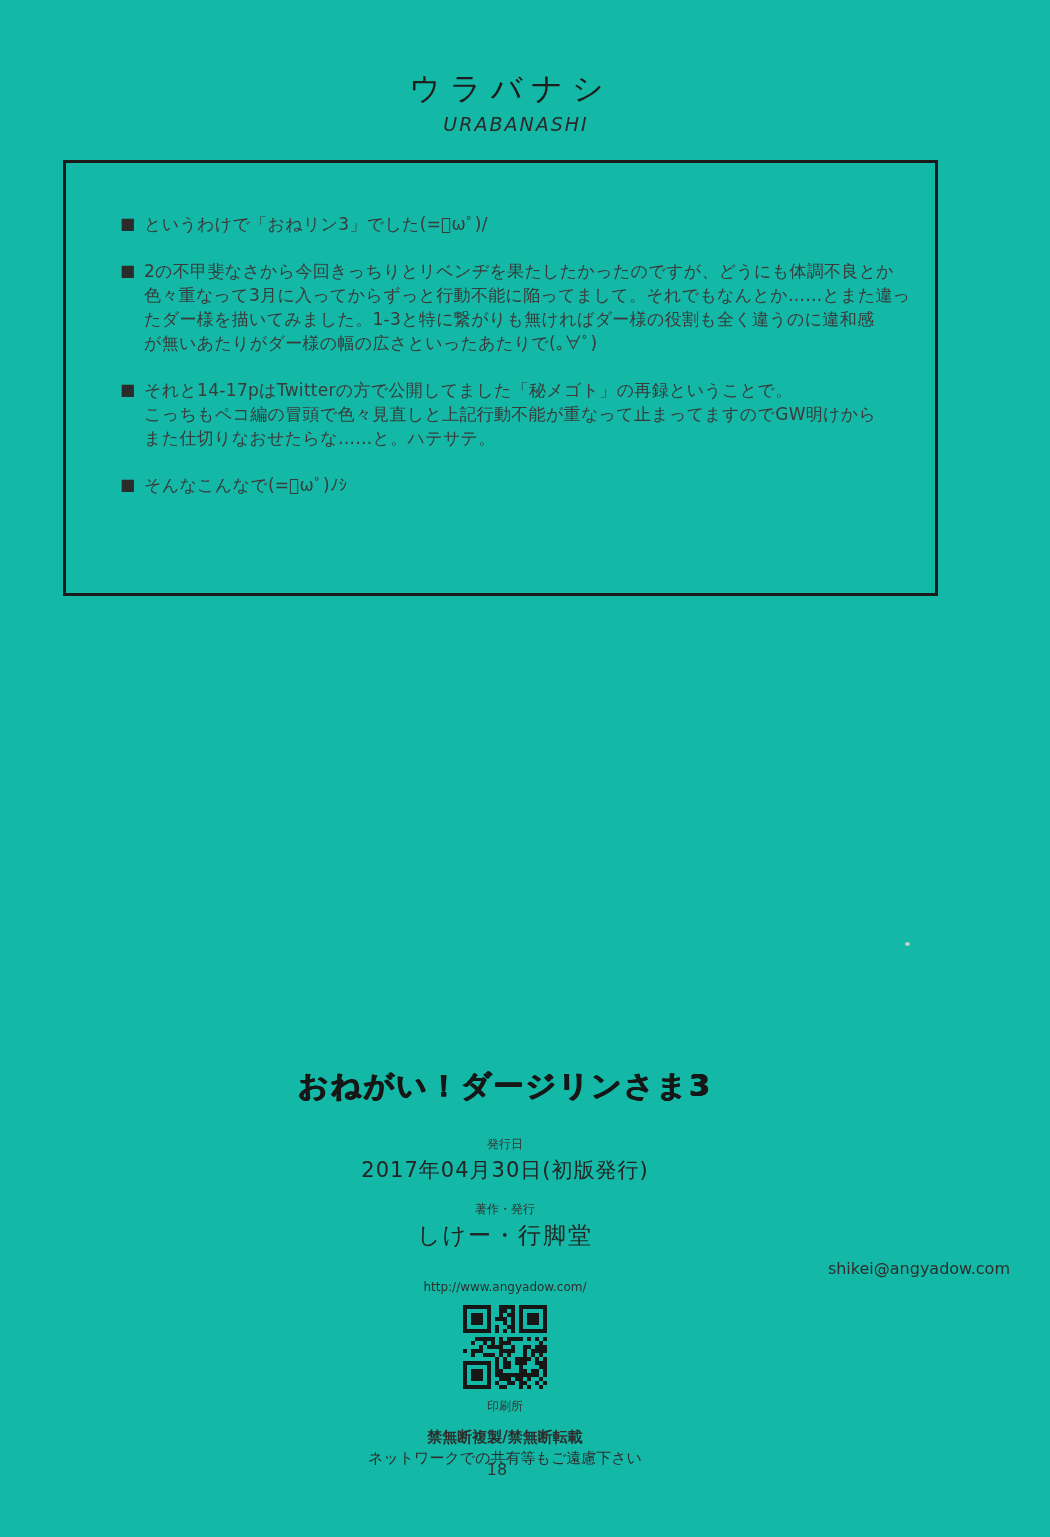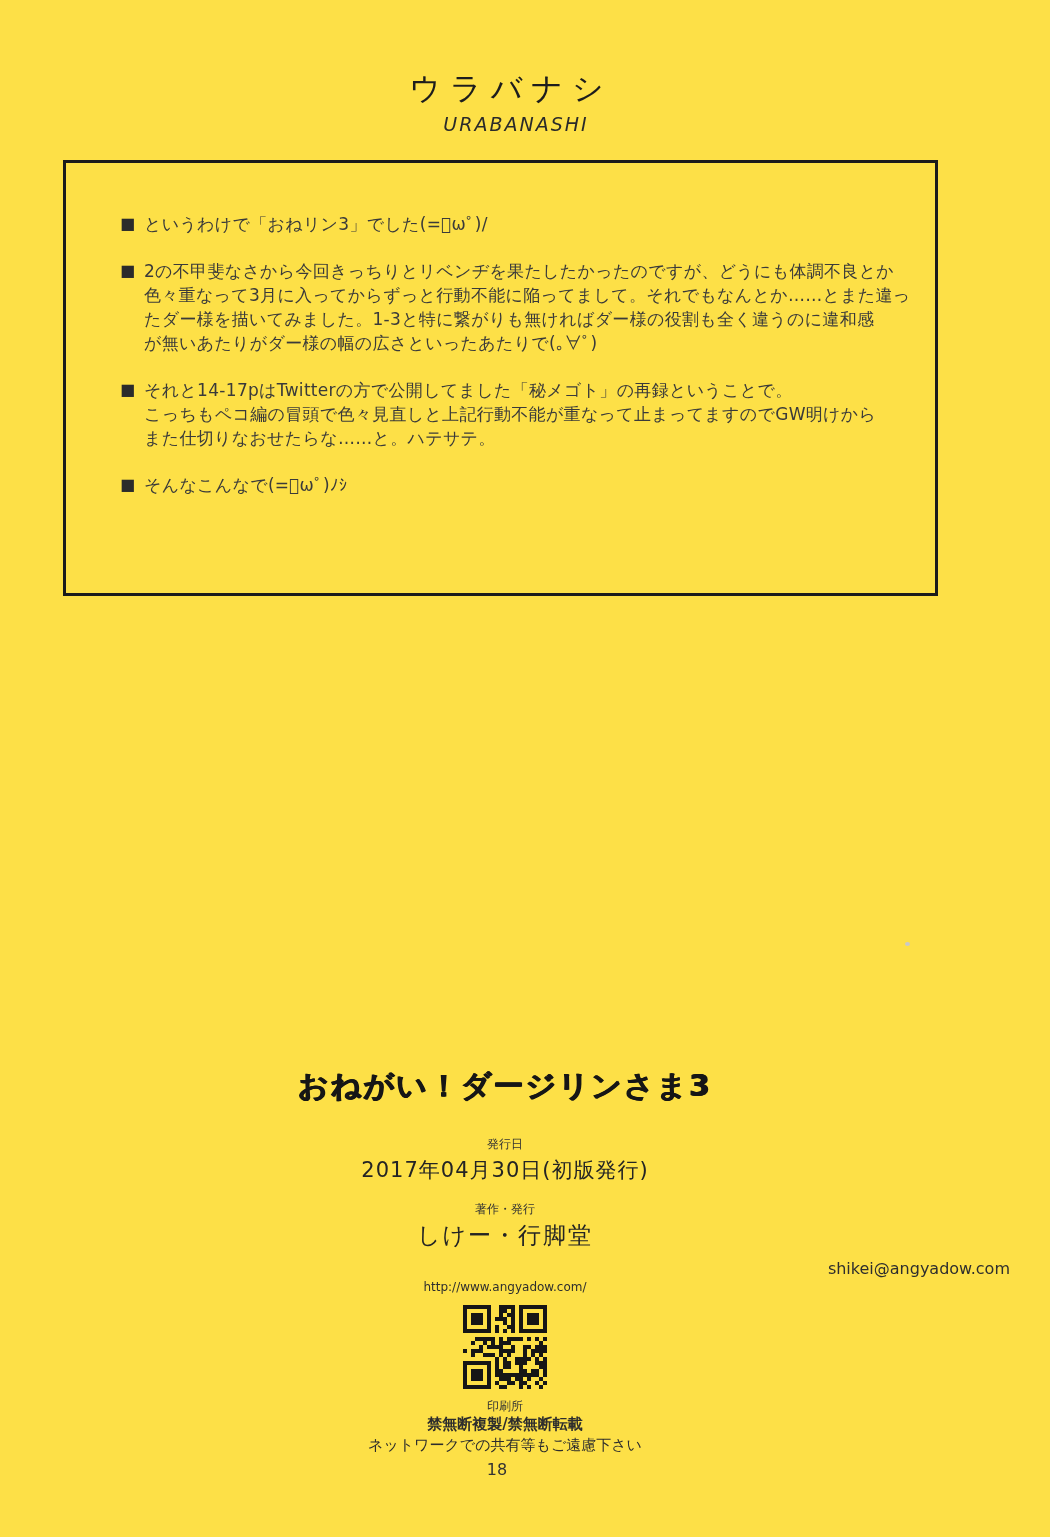--- a/index.html
+++ b/index.html
@@ -1,20 +1,20 @@
 <!DOCTYPE html>
 <html><head>
 <meta charset="utf-8">
 <style>
   html,body { margin:0; padding:0; background:#e8e8e8; }
   .page {
     position:relative;
     width:1050px; height:1537px;
     margin:0 auto;
-    background:#fde047;
+    background:#14b8a6;
     color:#222;
     font-family:"DejaVu Sans", sans-serif;
     overflow:hidden;
   }
 
   
   .logo { position:absolute; top:68px; left:0; width:1022px; text-align:center; }
   .logo-kana {
     font-size:31px; letter-spacing:9px; color:#1d1d1d;
     font-weight:500;
@@ -69,21 +69,21 @@
     grid-template-columns:repeat(21, 4px);
     grid-auto-rows:4px;
     width:84px; height:84px;
     margin:0 auto;
   }
   .qr i { display:block; }
   .qr i.on { background:#161616; }
 
   .lbl-printer  { margin-top:9px; }
   .printer-name { font-size:25px; margin-top:3px; letter-spacing:1px; color:#1d1d1d; }
-  .notice-1 { font-size:15px; font-weight:bold; color:#2d2d2d; }
+  .notice-1 { font-size:15px; font-weight:bold; margin-top:13px; color:#2d2d2d; }
   .notice-2 { font-size:15px; margin-top:2px; color:#2d2d2d; }
 
   .page-number {
     position:absolute; top:1460px; left:0; width:994px;
     text-align:center; font-size:16px; color:#333;
   }
 
   .speckle {
     position:absolute; left:905px; top:942px;
     width:5px; height:4px; border-radius:50%;

